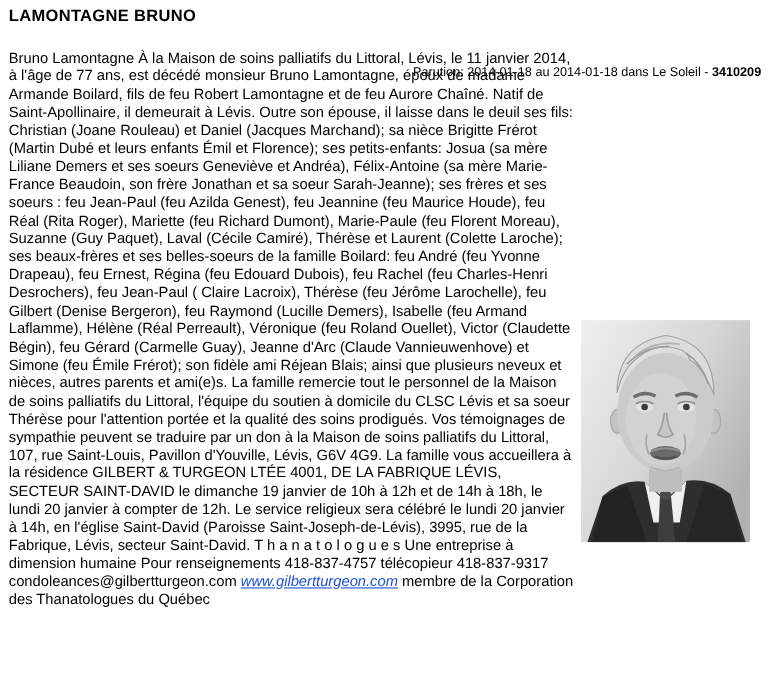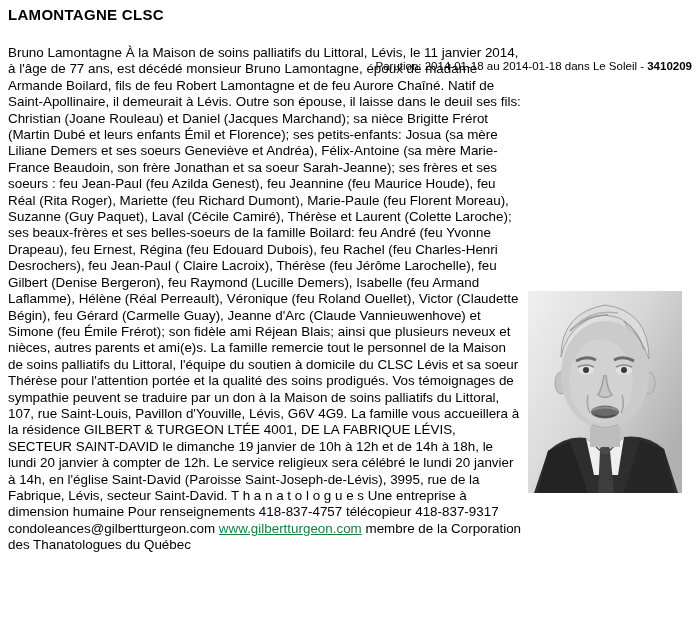--- a/index.html
+++ b/index.html
@@ -43,43 +43,44 @@
     left: 8px;
     top: 45px;
     width: 515px;
     margin: 0;
     font-size: 13.4px;
     line-height: 16.4px;
     text-align: left;
     color: #000000;
   }
   .site-link {
-    color: #15803d;
+    color: #1d4ed8;
     text-decoration: underline;
     cursor: pointer;
+    font-style: italic;
   }
   .portrait-photo {
     position: absolute;
     left: 528px;
     top: 291px;
     width: 154px;
     height: 202px;
   }
   .portrait-photo svg {
     display: block;
     width: 100%;
     height: 100%;
   }
 </style>
 </head>
 <body>
 
 <div class="page">
 
-  <h1 class="deceased-name">LAMONTAGNE CLSC</h1>
+  <h1 class="deceased-name">LAMONTAGNE BRUNO</h1>
 
   <div class="parution-row">
     <span>Parution: 2014-01-18 au 2014-01-18 dans Le Soleil - </span><span class="pub-id">3410209</span>
   </div>
 
   <div class="portrait-photo">
     <svg viewBox="0 0 154 202" xmlns="http://www.w3.org/2000/svg">
       <defs>
         <linearGradient id="bgGrad" x1="0" y1="0" x2="1" y2="0.7">
           <stop offset="0" stop-color="#f0f0f0"></stop>

